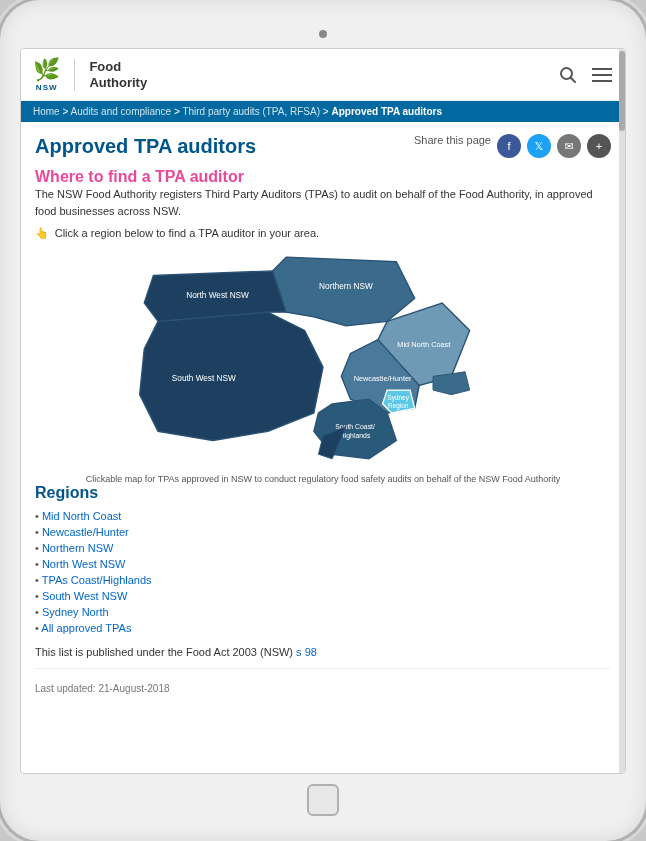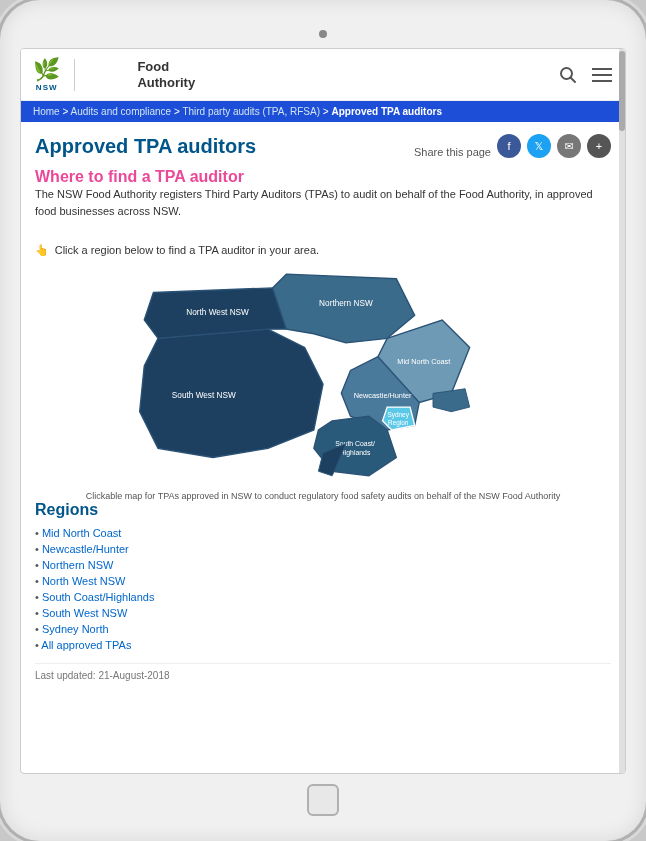--- a/index.html
+++ b/index.html
@@ -87,40 +87,39 @@
       margin: 0 6px;
     }
     .food-authority-text {
       font-size: 13px;
       font-weight: bold;
       color: #333;
       line-height: 1.2;
     }
     .food-authority-text span {
       display: block;
-      margin-left: 48px;
     }
     .header-icons {
       display: flex;
       gap: 12px;
       align-items: center;
     }
     .header-icon {
       width: 22px;
       height: 22px;
       display: flex;
       align-items: center;
       justify-content: center;
       cursor: pointer;
       color: #555;
       font-size: 18px;
     }
     
     .breadcrumb-bar {
-      background: #1d4ed8;
+      background: #0369a1;
       padding: 5px 12px;
       font-size: 10px;
       color: #fff;
       flex-shrink: 0;
     }
     .breadcrumb-bar a {
       color: #d0e4f0;
       text-decoration: none;
     }
     .breadcrumb-bar .current {
@@ -157,21 +156,21 @@
       justify-content: space-between;
       margin-bottom: 10px;
     }
     .page-title {
       font-size: 20px;
       font-weight: bold;
       color: #00558b;
     }
     .share-row {
       display: flex;
-      align-items: flex-end;
+      align-items: flex-start;
       gap: 6px;
       font-size: 11px;
       color: #555;
     }
     .share-icon {
       width: 24px;
       height: 24px;
       border-radius: 50%;
       display: flex;
       align-items: center;
@@ -185,21 +184,21 @@
     .share-email { background: #777; }
     .share-plus { background: #555; }
     .where-title {
       color: #ec4899;
       font-size: 16px;
       font-weight: bold;
     }
     .where-desc {
       font-size: 11px;
       color: #333;
-      margin-bottom: 25px;
+      margin-bottom: 8px;
       line-height: 1.5;
     }
     .click-hint {
       display: flex;
       align-items: flex-start;
       gap: 6px;
       font-size: 11px;
       color: #333;
       margin-bottom: 8px;
     }
@@ -246,21 +245,21 @@
       margin-bottom: 10px;
     }
     .food-act-text a {
       color: #0066cc;
       text-decoration: none;
     }
     .last-updated {
       font-size: 10px;
       color: #777;
       border-top: 1px solid #eee;
-      padding-top: 6px;
+      padding-top: 14px;
     }
 
     
     svg.nsw-map {
       width: 100%;
       height: 100%;
     }
   </style>
 </head>
 <body>
@@ -362,26 +361,30 @@
       </div>
 
       <p class="map-caption">Clickable map for TPAs approved in NSW to conduct regulatory food safety audits on behalf of the NSW Food Authority</p>
 
       <p class="regions-title">Regions</p>
       <ul class="regions-list">
         <li><a href="#">Mid North Coast</a></li>
         <li><a href="#">Newcastle/Hunter</a></li>
         <li><a href="#">Northern NSW</a></li>
         <li><a href="#">North West NSW</a></li>
-        <li><a href="#">South Coast/Highlands</a></li>
+        <li><a href="#">TPAs Coast/Highlands</a></li>
         <li><a href="#">South West NSW</a></li>
         <li><a href="#">Sydney North</a></li>
         <li><a href="#">All approved TPAs</a></li>
       </ul>
 
+      <p class="food-act-text">
+        <span>This list is published under the Food Act 2003 (NSW)</span>
+        <a href="#">s 98</a>
+      </p>
 
       <p class="last-updated">Last updated: 21-August-2018</p>
     </div>
 
     <div class="scroll-indicator">
       <div class="scroll-thumb"></div>
     </div>
   </div>
 
   <div class="tablet-home-btn"></div>

